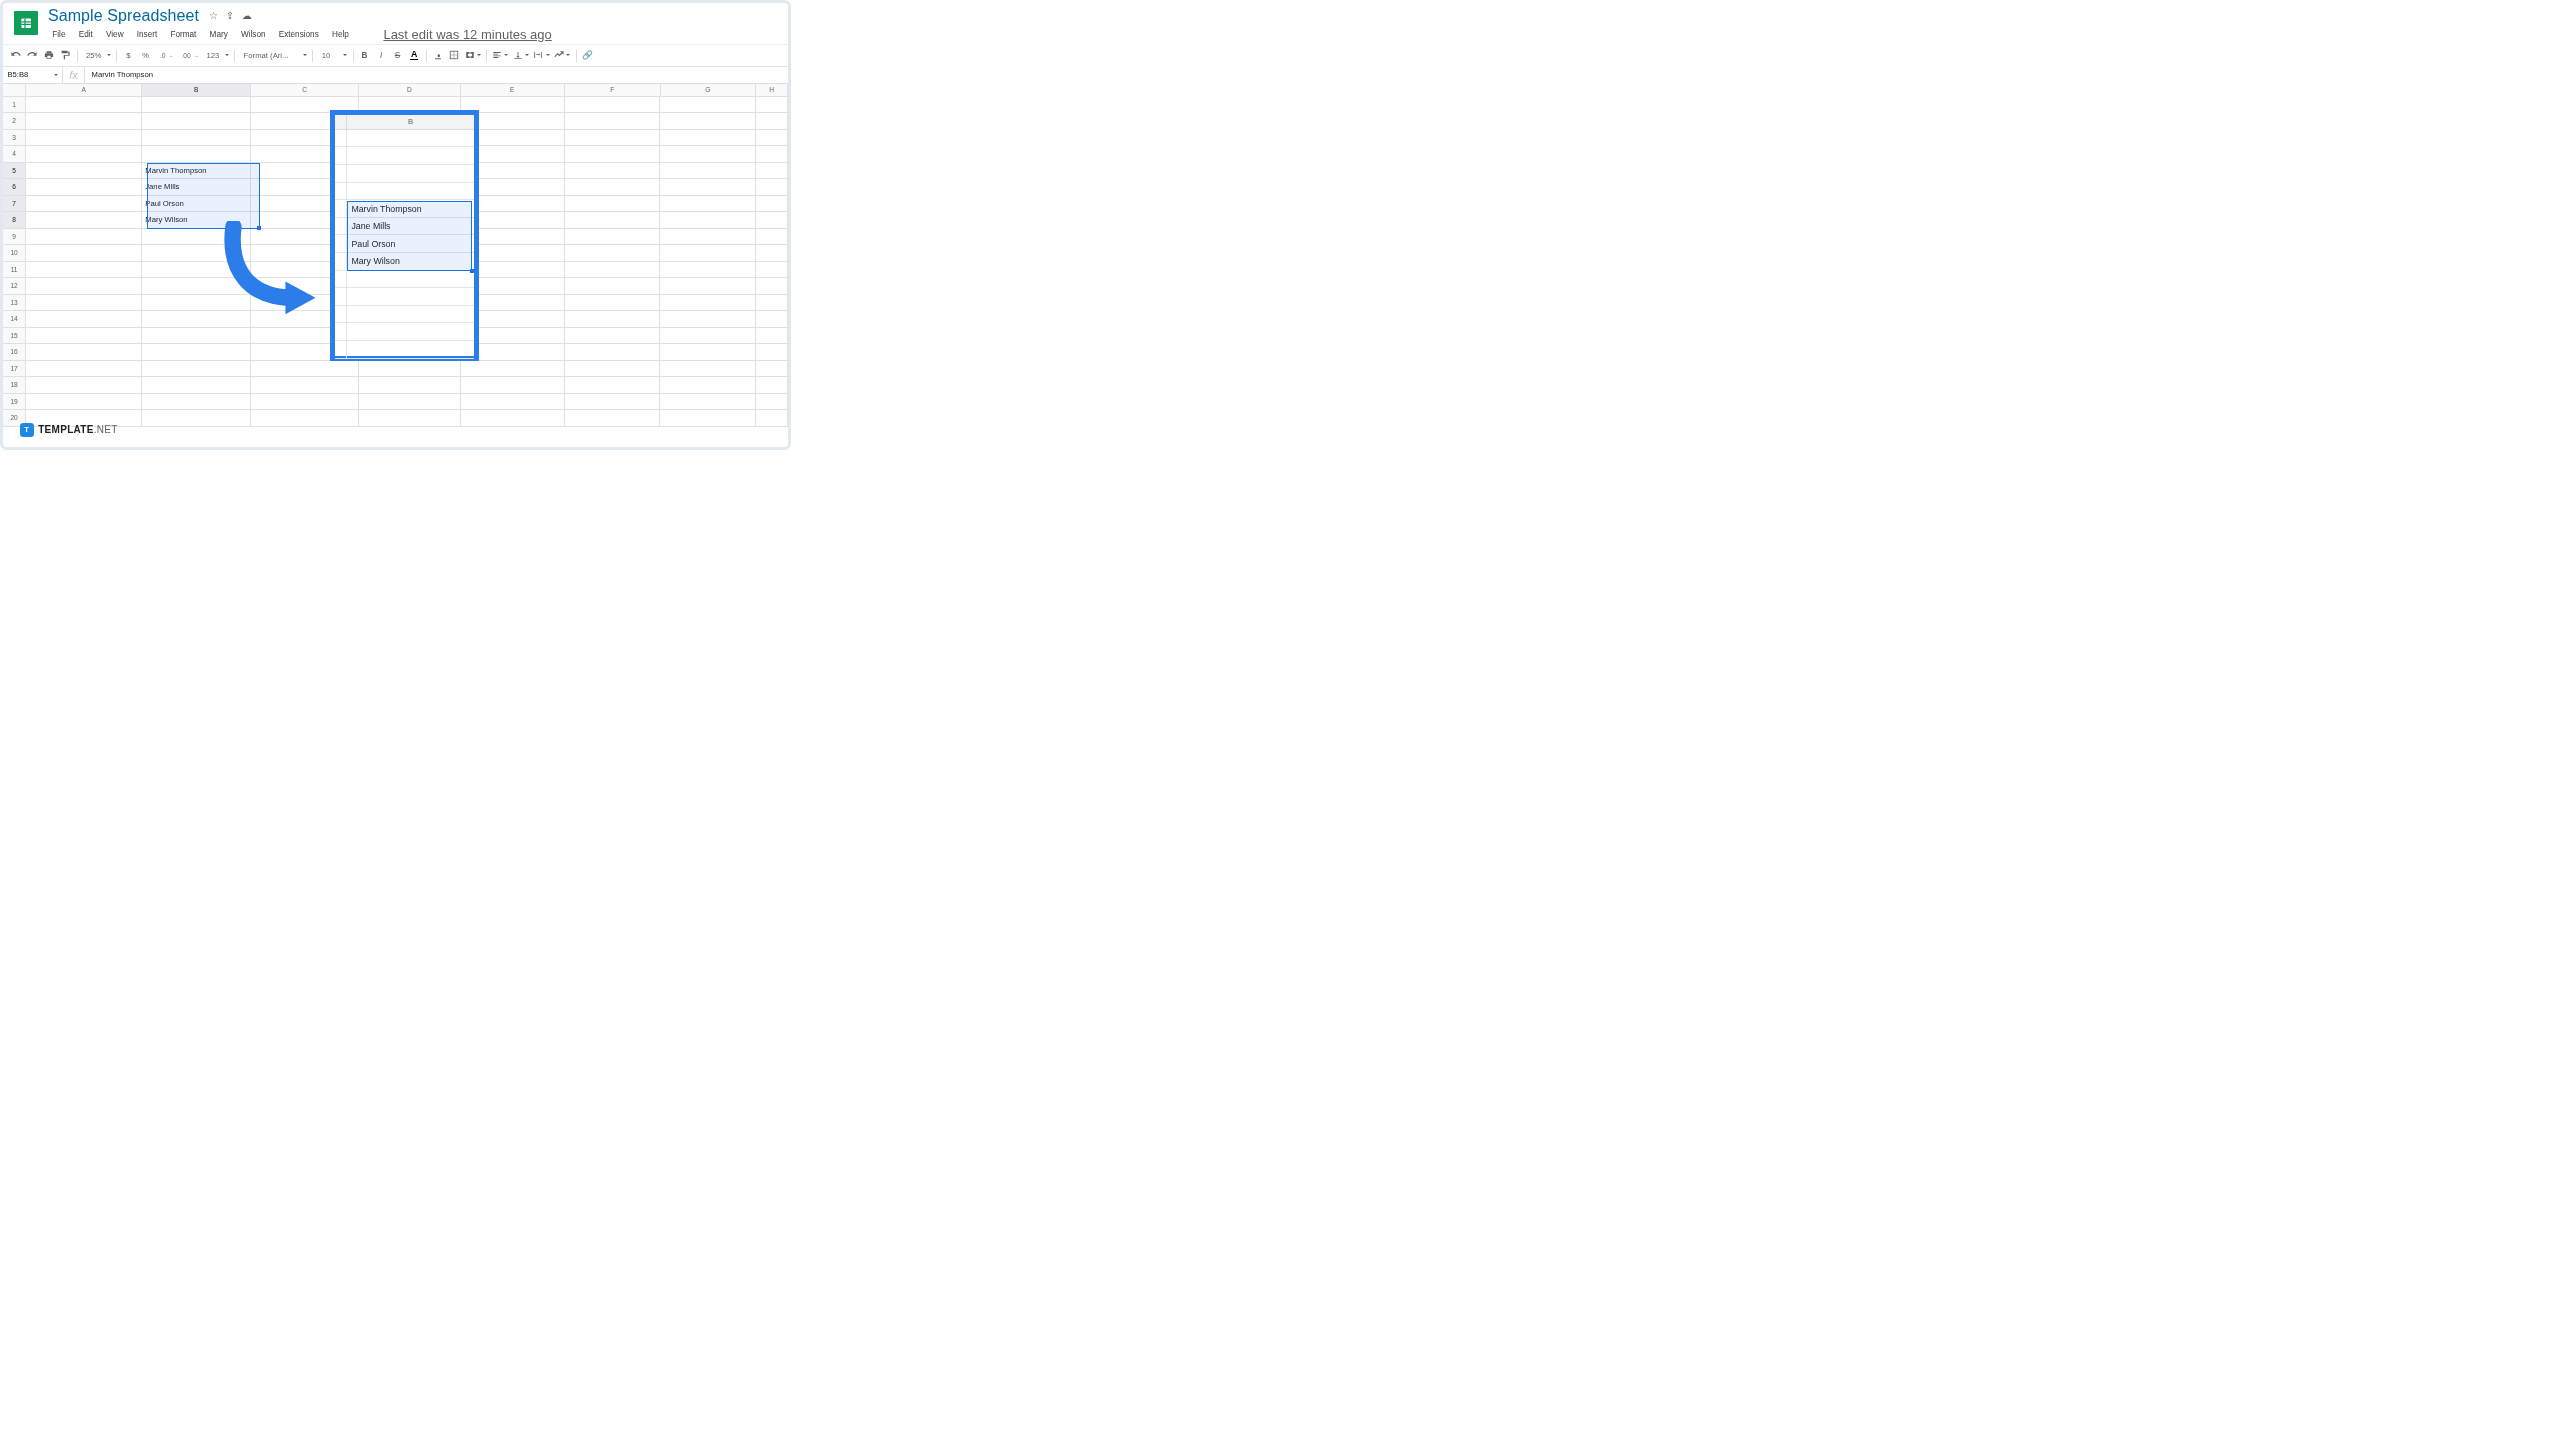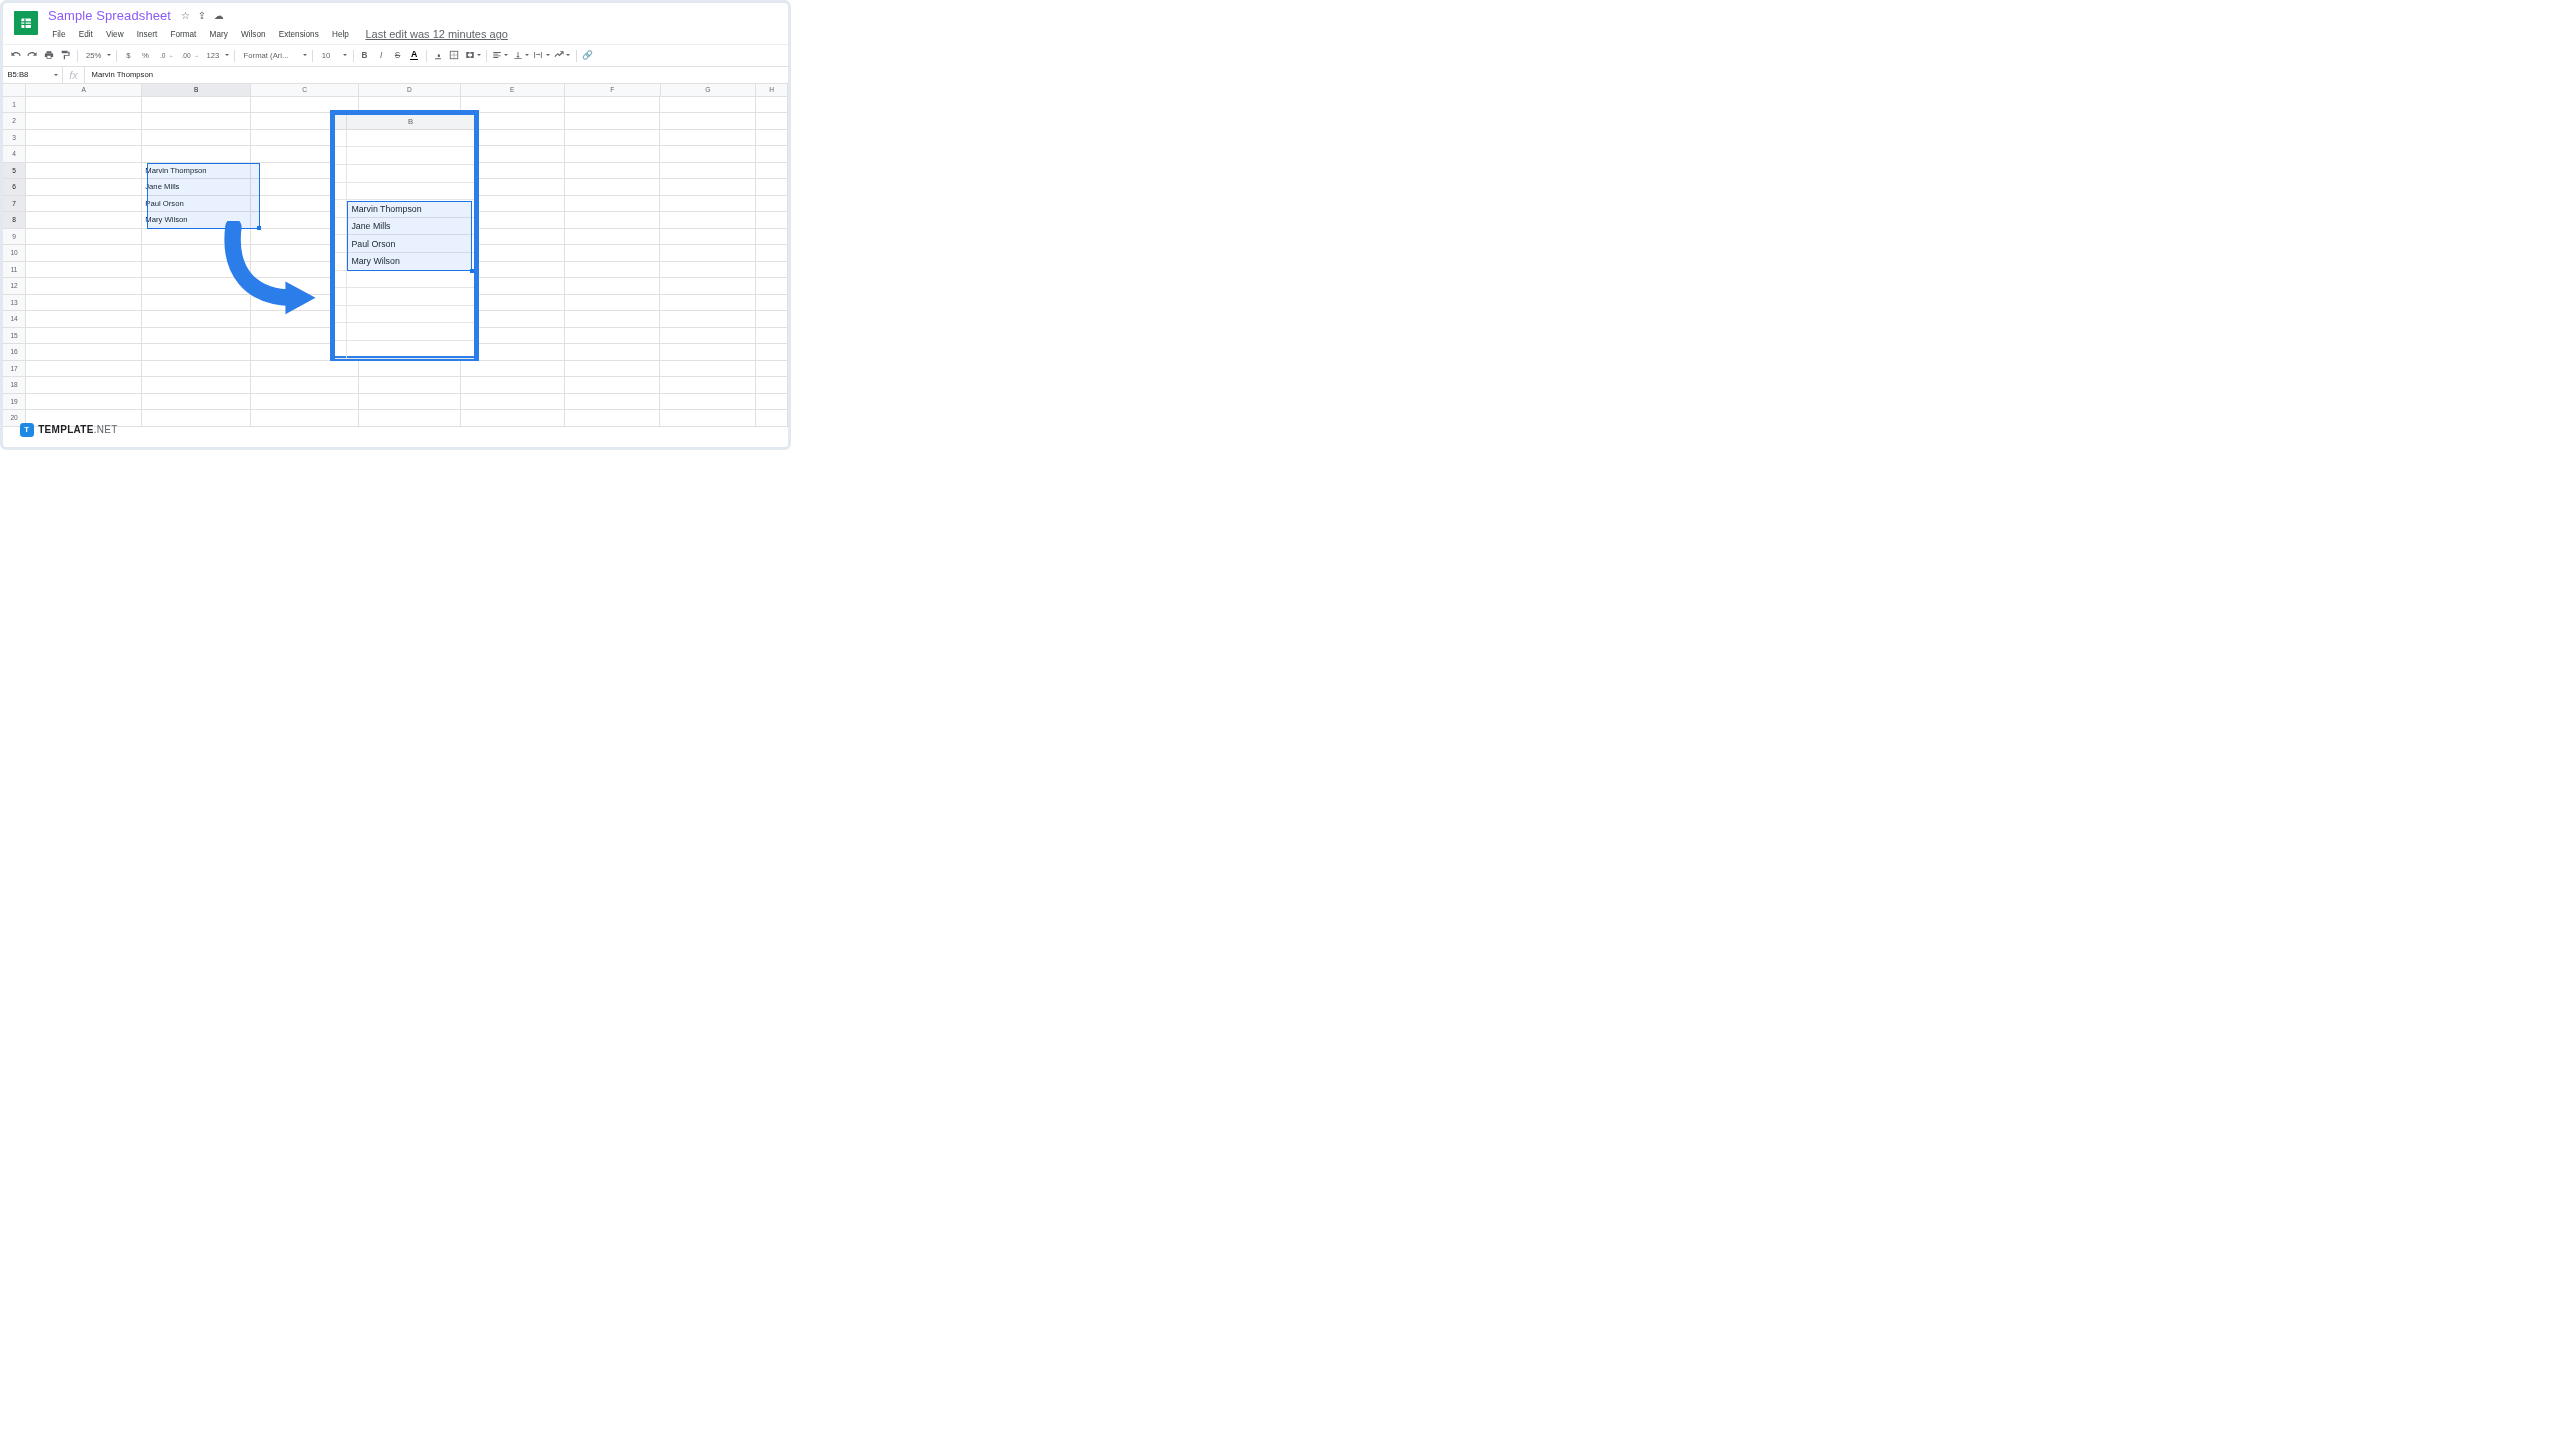--- a/index.html
+++ b/index.html
@@ -5,25 +5,25 @@
 html,body{margin:0;padding:0;font-family:Arial,Helvetica,sans-serif;font-size:7.7px;color:#3c4043;background:#fff;overflow:hidden}
 *{box-sizing:border-box}
 .frame{border:3.3px solid #e1e8ef;border-radius:6.6px;width:791px;height:450px;position:relative;background:#fff;overflow:hidden}
 
 
 .titlebar{display:flex;align-items:flex-start;padding:4.4px 5.5px 0 5.5px;height:41px}
 .app-icon{width:24px;height:24px;background:#0f9d58;border-radius:1.1px;margin:3.3px 7.7px 0 5.5px;display:flex;align-items:center;justify-content:center}
 .app-icon svg{width:14.3px;height:14.3px}
 .title-stack{display:flex;flex-direction:column}
 .title-row{display:flex;align-items:center;gap:7.7px;height:16.5px}
-.doc-title{font-size:13px;color:#8b5cf6;letter-spacing:0.1px;padding:1.1px 2.2px}
+.doc-title{font-size:16px;color:#0369a1;letter-spacing:0.1px;padding:1.1px 2.2px}
 .title-icn{color:#5f6368;font-size:10px;cursor:pointer}
 .menu-row{display:flex;align-items:center;gap:0;height:16.5px;margin-top:2.2px}
 .menu-item{padding:2.2px 6.6px;color:#3c4043;font-size:8.2px;cursor:pointer;border-radius:2.2px}
-.last-edit{margin-left:10px;color:#5f6368;text-decoration:underline;font-size:11px;cursor:pointer}
+.last-edit{margin-left:28px;color:#5f6368;text-decoration:underline;font-size:13px;cursor:pointer}
 
 
 .toolbar{height:23px;border-top:0.5px solid #eceff1;border-bottom:0.5px solid #e0e0e0;display:flex;align-items:center;padding:0 4.4px;gap:0;font-size:7.7px;color:#5f6368}
 .tb-sep{width:0.5px;height:12px;background:#dadce0;margin:0 3.3px}
 .tb-btn{min-width:16.5px;height:15.4px;display:flex;align-items:center;justify-content:center;cursor:pointer;border-radius:1.1px;padding:0 2.2px}
 .tb-txt{padding:0 3.3px;white-space:nowrap}
 .tb-dd{display:flex;align-items:center;cursor:pointer;padding:0 2.2px;height:15.4px;border-radius:1.1px}
 .caret{width:0;height:0;border-left:2.2px solid transparent;border-right:2.2px solid transparent;border-top:2.7px solid #5f6368;margin-left:2.2px}
 .font-a{color:#000;font-size:8.8px;font-weight:bold;border-bottom:1.6px solid #000;padding:0 1.1px;line-height:7.7px}
 .link-ic{font-size:8.8px}

